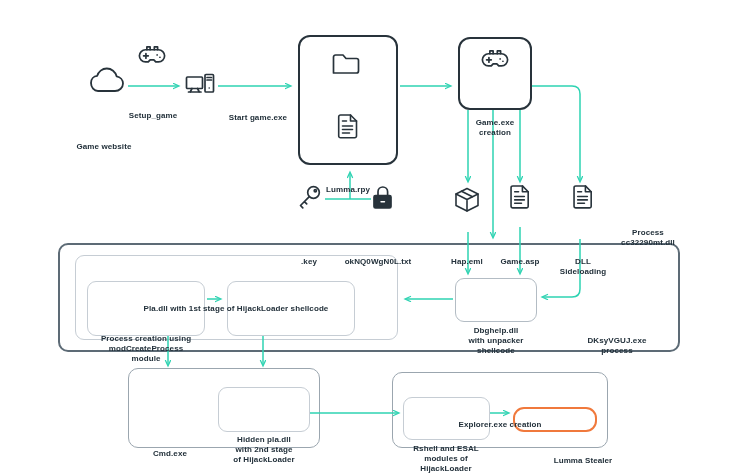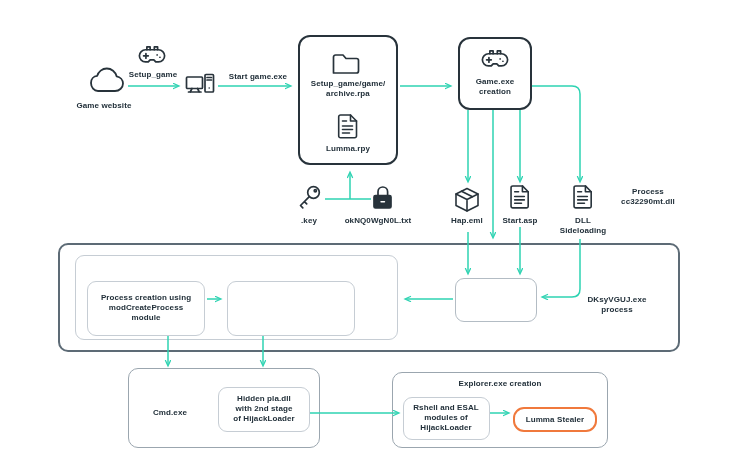--- a/index.html
+++ b/index.html
@@ -1,19 +1,19 @@
 <!DOCTYPE html>
 <html><head>
 <meta charset="utf-8">
 <style>
   html,body{margin:0;padding:0;background:#fff;}
   #canvas{position:relative;width:740px;height:475px;background:#fff;overflow:hidden;
           font-family:"Liberation Sans", sans-serif;}
   .lbl{position:absolute;font-size:8px;font-weight:700;color:#22303a;line-height:1.25;
-       text-align:center;white-space:pre-line;transform:translateX(-50%);letter-spacing:.1px;}
+       text-align:center;white-space:pre-line;transform:translateX(-50%);letter-spacing:.1px;margin-top:41px;}
   .box{position:absolute;background:#fff;box-sizing:border-box;}
   .box.dark{border:2px solid #28333b;border-radius:12px;}
   .box.gray-strong{border:2px solid #5d6b76;border-radius:10px;background:#fff;}
   .box.gray-med{border:1.5px solid #9ba6af;border-radius:10px;}
   .box.gray-light{border:1.5px solid #c6cdd4;border-radius:9px;}
   .box.orange{border:2px solid #f0793c;border-radius:11px;}
   svg{position:absolute;overflow:visible;}
   .icon path,.icon rect,.icon circle,.icon line,.icon polyline{vector-effect:non-scaling-stroke;}
 </style>
 </head>
@@ -144,41 +144,43 @@
     <g fill="none" stroke="#28333b" stroke-width="1.6" stroke-linejoin="round" stroke-linecap="round">
       <path d="M3.5,2 h10 l6,6 V23 a1.8,1.8 0 0 1 -1.8,1.8 H3.5 A1.8,1.8 0 0 1 1.7,23 V3.8 A1.8,1.8 0 0 1 3.5,2 Z"></path>
       <path d="M13.5,2 v6 h6"></path>
       <path d="M5.5,8 h4 M5.5,13 h10 M5.5,16.5 h10 M5.5,20 h7"></path>
     </g>
   </svg>
 
   <div class="lbl" style="left:104px;top:101px">Game website</div>
   <div class="lbl" style="left:153px;top:70px">Setup_game</div>
   <div class="lbl" style="left:258px;top:72px">Start game.exe</div>
-  <div class="lbl" style="left:348px;top:79px">Setup_game/game/
-archive.rpa</div>
   <div class="lbl" style="left:348px;top:144px">Lumma.rpy</div>
   <div class="lbl" style="left:495px;top:77px">Game.exe
 creation</div>
   <div class="lbl" style="left:309px;top:216px">.key</div>
   <div class="lbl" style="left:378px;top:216px">okNQ0WgN0L.txt</div>
   <div class="lbl" style="left:467px;top:216px">Hap.eml</div>
-  <div class="lbl" style="left:520px;top:216px">Start.asp</div>
+  <div class="lbl" style="left:520px;top:216px">Game.asp</div>
   <div class="lbl" style="left:583px;top:216px">DLL
 Sideloading</div>
   <div class="lbl" style="left:648px;top:187px">Process
 cc32290mt.dll</div>
+  <div class="lbl" style="left:236px;top:263px">Pla.dll with 1st stage of HijackLoader shellcode</div>
   <div class="lbl" style="left:146px;top:293px">Process creation using
 modCreateProcess
 module</div>
+  <div class="lbl" style="left:496px;top:285px">Dbghelp.dll
+with unpacker
+shellcode</div>
   <div class="lbl" style="left:617px;top:295px">DKsyVGUJ.exe
 process</div>
   <div class="lbl" style="left:170px;top:408px">Cmd.exe</div>
   <div class="lbl" style="left:264px;top:394px">Hidden pla.dll
 with 2nd stage
 of HijackLoader</div>
   <div class="lbl" style="left:500px;top:379px">Explorer.exe creation</div>
   <div class="lbl" style="left:446px;top:403px">Rshell and ESAL
 modules of
 HijackLoader</div>
-  <div class="lbl" style="left:555px;top:415px">Lumma Stealer</div>
+  <div class="lbl" style="left:583px;top:415px">Lumma Stealer</div>
 
 </div>
 
 </body></html>

